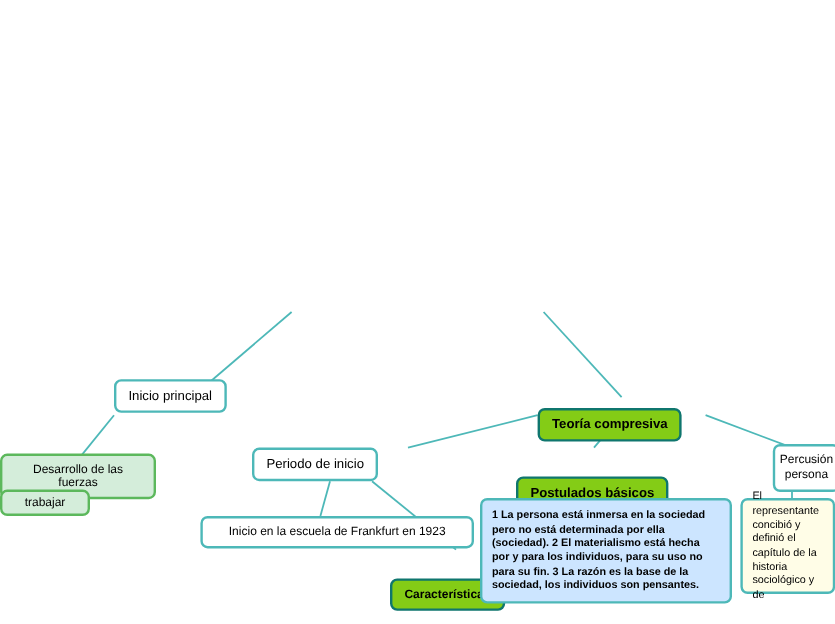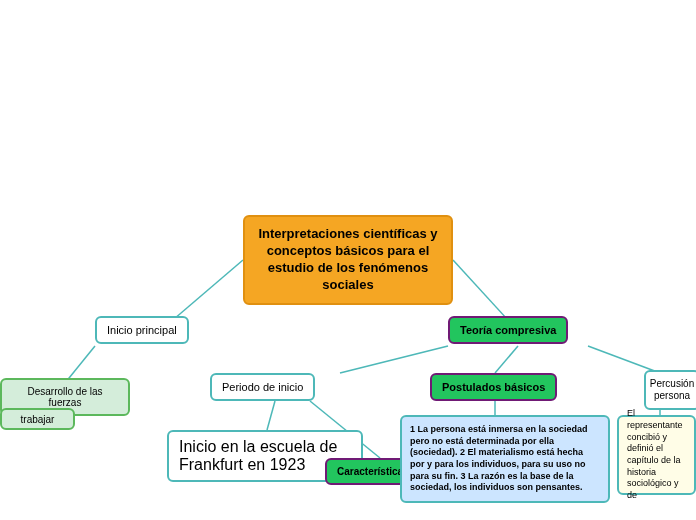--- a/index.html
+++ b/index.html
@@ -43,26 +43,27 @@
       border: 2px solid #e09010;
       color: #000;
       font-weight: bold;
       font-size: 13px;
       width: 210px;
       height: 90px;
       line-height: 1.3;
     }
 
     .node-orange {
-      background: #22c55e;
-      border: 2px solid #701a75;
+      background: #84cc16;
+      border: 2px solid #0f766e;
       color: #000;
       font-weight: bold;
       font-size: 11px;
       white-space: nowrap;
+      margin-top: 24px;
     }
 
     .node-white {
       background: #fff;
       border: 2px solid #4db8b8;
       color: #000;
       font-size: 11px;
       white-space: nowrap;
     }
 
@@ -116,40 +117,39 @@
 
     <line x1="275" y1="401" x2="267" y2="430" stroke="#4db8b8" stroke-width="1.5"></line>
 
     <line x1="310" y1="401" x2="380" y2="458" stroke="#4db8b8" stroke-width="1.5"></line>
 
     <line x1="495" y1="401" x2="495" y2="420" stroke="#4db8b8" stroke-width="1.5"></line>
 
     <line x1="660" y1="409" x2="660" y2="420" stroke="#4db8b8" stroke-width="1.5"></line>
   </svg>
 
-  <div class="node node-central" style="left:243px; top:215px;">Interpretaciones científicas y conceptos básicos para el estudio de los fenómenos sociales</div>
 
   <div class="node node-white" style="left:95px; top:316px;">Inicio principal</div>
 
   <div class="node node-orange" style="left:448px; top:316px;">Teoría compresiva</div>
 
   <div class="node node-green-text" style="left:0px; top:378px; width:130px; font-size:10px;justify-content:flex-end;">
     <span>Desarrollo de las fuerzas</span>
   </div>
 
   <div class="node node-green-text" style="left:0px; top:408px; width:75px; height:22px; font-size:10px;">trabajar</div>
 
   <div class="node node-white" style="left:210px; top:373px;">Periodo de inicio</div>
 
   <div class="node node-orange" style="left:430px; top:373px;">Postulados básicos</div>
 
   <div class="node node-white" style="left:644px; top:370px; width:56px; font-size:10px; white-space:normal; text-align:center; line-height:1.2;">Percusión
 persona</div>
 
-  <div class="node node-white" style="left:167px; top:430px; font-size:16px; white-space:normal; width:196px; text-align:left;">Inicio en la escuela de Frankfurt en 1923</div>
+  <div class="node node-white" style="left:167px; top:430px; font-size:10px; white-space:normal; width:228px; text-align:left;">Inicio en la escuela de Frankfurt en 1923</div>
 
   <div class="node node-orange" style="left:325px; top:458px; font-size:10px;">Características</div>
 
   <div class="node node-blue-text" style="left:400px; top:415px; width:210px; height:88px; font-size:9px; font-weight:bold;">1 La persona está inmersa en la sociedad pero no está determinada por ella (sociedad).
 2 El materialismo está hecha por y para los individuos, para su uso no para su fin.
 3 La razón es la base de la sociedad, los individuos son pensantes.</div>
 
   <div class="node node-cream" style="left:617px; top:415px; width:79px; height:80px; font-size:9px;">El representante concibió y definió el capítulo de la historia sociológico y de</div>
 </div>
 

